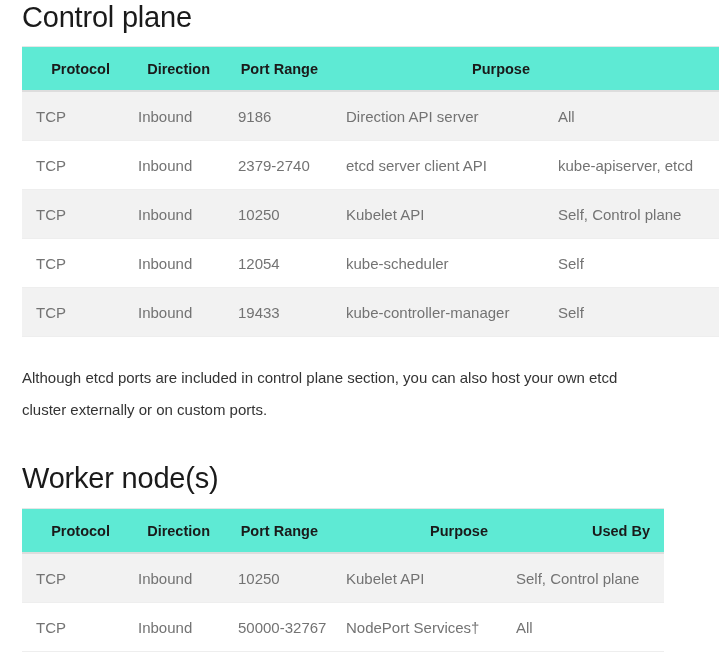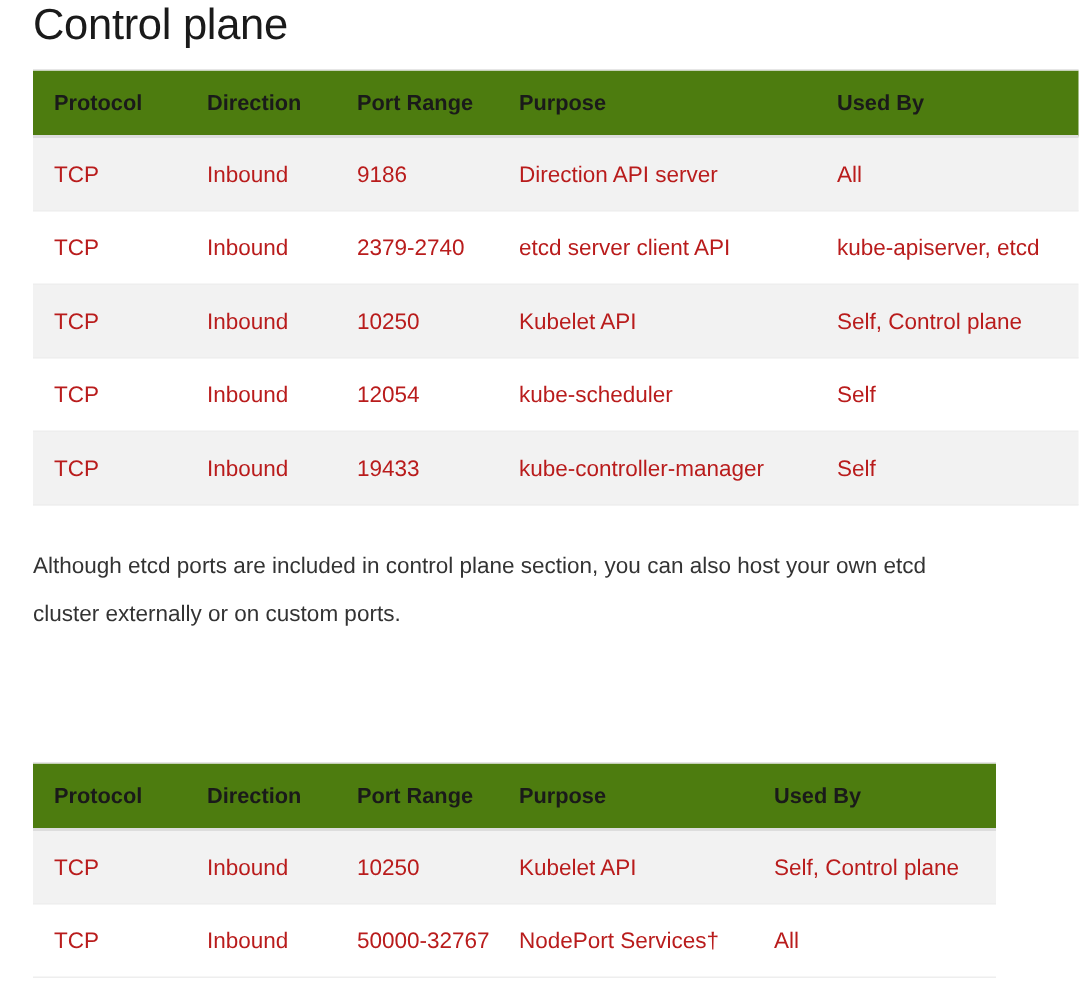--- a/index.html
+++ b/index.html
@@ -49,30 +49,30 @@
     position: absolute;
     border-collapse: collapse;
     table-layout: fixed;
     font-size: 15px;
     border-top: 1px solid #e6e6e6;
   }
   table.ports thead th {
     font-weight: bold;
     font-size: 14.5px;
     color: #1a1a1a;
-    text-align: left;
+    text-align: right;
     padding: 14px 14px 13px 14px;
     border-bottom: 2px solid #dddddd;
-    background: #4d7c0f;
+    background: #5eead4;
     white-space: nowrap;
     vertical-align: middle;
   }
   table.ports tbody td {
     font-size: 15px;
-    color: #b91c1c;
+    color: #737373;
     text-align: left;
     padding: 16px 14px 15px 14px;
     border-bottom: 1px solid #eeeeee;
     white-space: nowrap;
     vertical-align: middle;
     font-weight: normal;
     margin-top: 28px;
   }
   table.ports tbody tr:nth-child(odd) td {
     background: #f2f2f2;
@@ -174,20 +174,21 @@
         <td>Inbound</td>
         <td>19433</td>
         <td>kube-controller-manager</td>
         <td>Self</td>
       </tr>
     </tbody>
   </table>
 
   <p class="note">Although etcd ports are included in control plane section, you can also host your own etcd cluster externally or on custom ports.</p>
 
+  <h2 class="section-heading" id="heading-worker-nodes">Worker node(s)</h2>
 
   <table class="ports" id="table-worker-nodes">
     <colgroup>
       <col class="c-protocol">
       <col class="c-direction">
       <col class="c-port">
       <col class="c-purpose">
       <col class="c-usedby">
     </colgroup>
     <thead>

